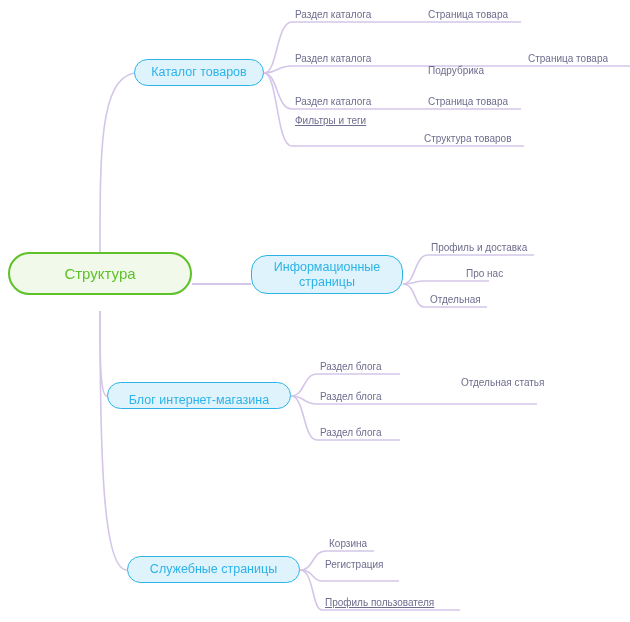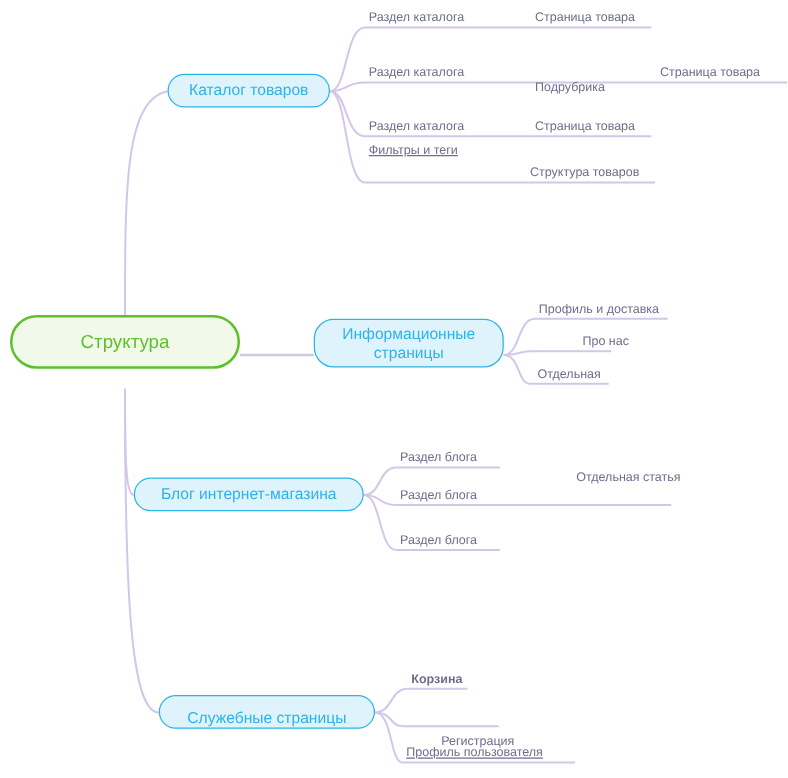--- a/index.html
+++ b/index.html
@@ -56,22 +56,22 @@
     background: #dff3fc;
     color: #2cb3e8;
     font-size: 12.5px;
     line-height: 15px;
     padding: 0 12px;
     flex-direction: column;
   }
   .branch-node span { display: block; }
   #branch-catalog   { left: 134px; top: 59px;  width: 130px; height: 27px; }
   #branch-info      { left: 251px; top: 255px; width: 152px; height: 39px; }
-  #branch-blog      { left: 107px; top: 382px; width: 184px; height: 27px; }
-  #branch-service   { left: 127px; top: 556px; width: 173px; height: 27px; justify-content: flex-end; }
+  #branch-blog      { left: 107px; top: 382px; width: 184px; height: 27px; justify-content: flex-end; }
+  #branch-service   { left: 127px; top: 556px; width: 173px; height: 27px; }
   
   .leaf {
     position: absolute;
     font-size: 10px;
     color: #6d6d8e;
     white-space: nowrap;
     line-height: 13px;
   }
 </style>
 </head>
@@ -158,17 +158,17 @@
 
   <div class="leaf" style="left:431px; top:241px;">Профиль и доставка</div>
   <div class="leaf" style="left:430px; top:267px;margin-left:36px;">Про нас</div>
   <div class="leaf" style="left:430px; top:293px;">Отдельная</div>
 
   <div class="leaf" style="left:320px; top:360px;">Раздел блога</div>
   <div class="leaf" style="left:320px; top:390px;">Раздел блога</div>
   <div class="leaf" style="left:431px; top:376px;margin-left:30px;">Отдельная статья</div>
   <div class="leaf" style="left:320px; top:426px;">Раздел блога</div>
 
-  <div class="leaf" style="left:329px; top:537px;font-weight:bold;">Корзина</div>
-  <div class="leaf" style="left:325px; top:587px;margin-left:28px;">Регистрация</div>
+  <div class="leaf" style="left:329px; top:537px;">Корзина</div>
+  <div class="leaf" style="left:325px; top:558px;">Регистрация</div>
   <div class="leaf" style="left:325px; top:596px;text-decoration:underline;">Профиль пользователя</div>
 
 </div>
 
 </body></html>

